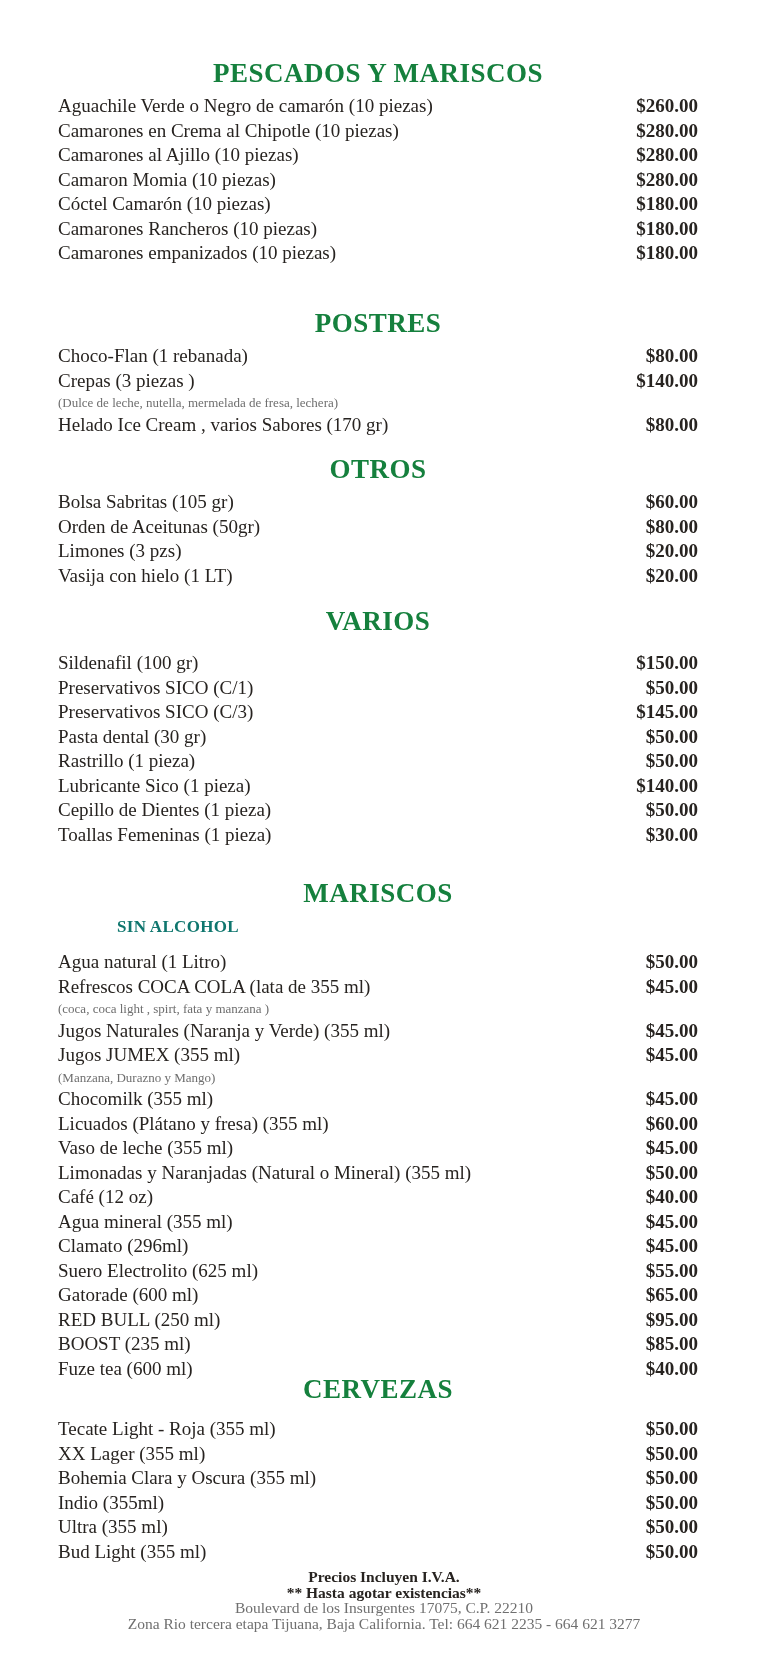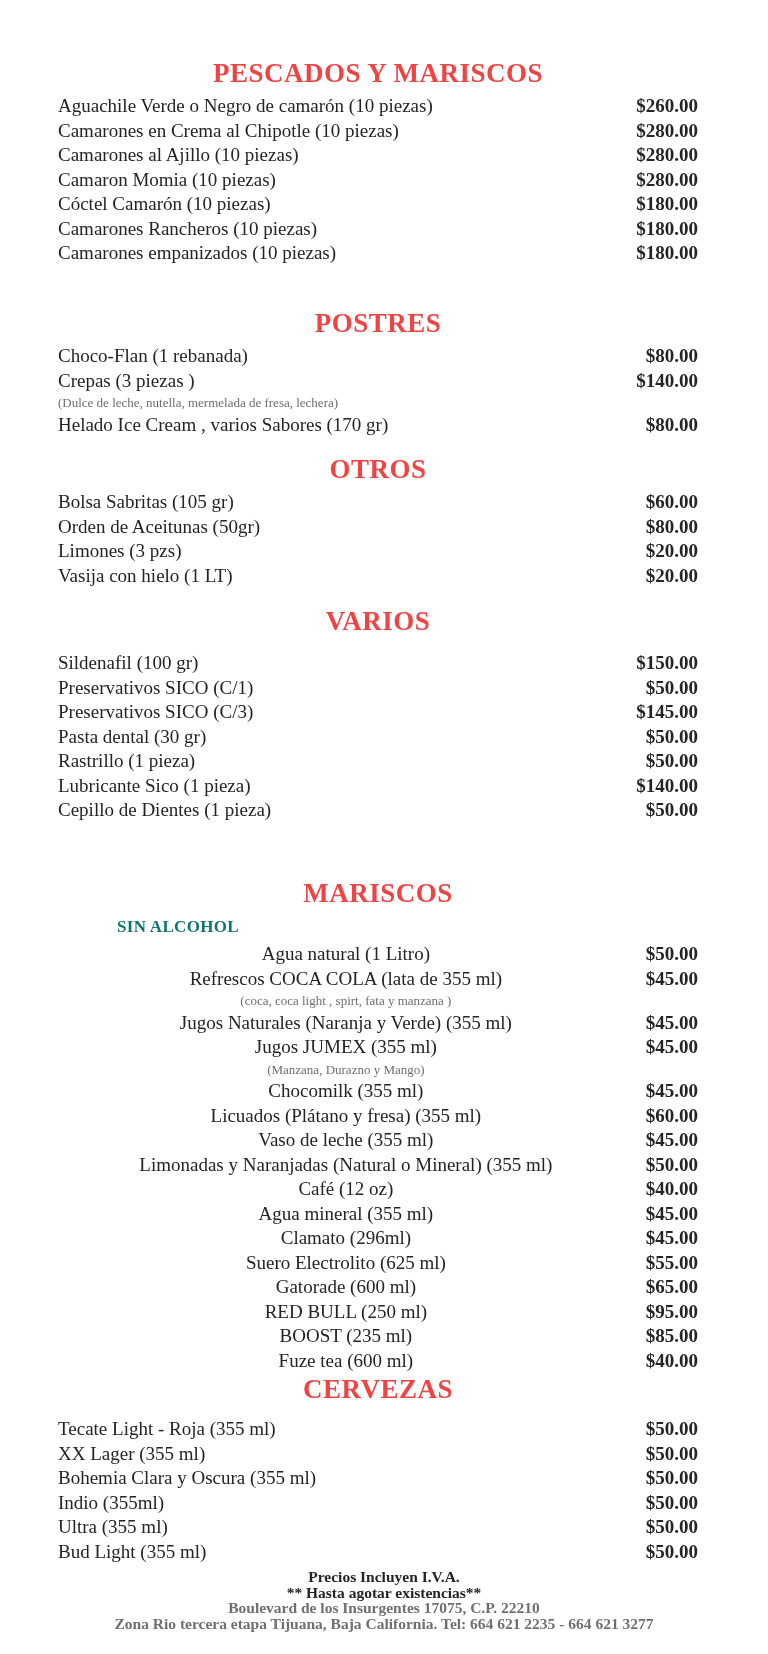--- a/index.html
+++ b/index.html
@@ -7,21 +7,21 @@
   body {
     width: 768px; height: 1654px;
     background: #ffffff;
     overflow: hidden;
     position: relative;
     font-family: "Liberation Serif", "DejaVu Serif", serif;
   }
   .menu-section { position: absolute; left: 58px; right: 70px; }
   .section-title {
     margin: 0; text-align: center;
-    color: #ef4444; font-size: 27px; line-height: 34px;
+    color: #15803d; font-size: 27px; line-height: 34px;
     font-weight: 700; letter-spacing: 0.5px;
   }
   .items { margin-top: 4px; }
   .row {
     display: flex; justify-content: space-between; align-items: flex-start;
     color: #272320; font-size: 19px; line-height: 24.5px;
   }
   .left { flex: 1 1 auto; padding-right: 12px; }
   .item-price { font-weight: 700; white-space: nowrap; }
   .item-note { font-size: 13px; line-height: 19.5px; color: #6e6e6e; }
@@ -30,29 +30,29 @@
     color: #0f766e; font-size: 17px; line-height: 21px;
     font-weight: 700; letter-spacing: 0.3px;
   }
   #sec-0 { top: 56px; }
   #sec-1 { top: 306px; }
   #sec-2 { top: 452px; }
   #sec-3 { top: 604px; }
   #sec-4 { top: 876px; }
   #sec-5 { top: 1372px; }
   #sec-3 .items { margin-top: 13px; }
-  #sec-4 .items { margin-top: 5px; text-align: center; }
+  #sec-4 .items { margin-top: 13px; }
   #sec-5 .items { margin-top: 11px; }
   .menu-footer {
     position: absolute; left: 0; right: 0; top: 1569px;
     text-align: center; color: #272320;
   }
   .f-line { font-size: 15.5px; line-height: 15.5px; }
   .f-bold { font-weight: 700; }
-  .f-gray { color: #6f6f6f; font-weight: 700; }
+  .f-gray { color: #6f6f6f; font-weight: 400; }
 </style>
 </head>
 <body>
 
 <main>
 
   <section class="menu-section" id="sec-0">
     <h2 class="section-title">PESCADOS Y MARISCOS</h2>
     <div class="items">
         <div class="row">
@@ -149,20 +149,24 @@
           <div class="left"><span class="item-name">Rastrillo (1 pieza)</span></div>
           <span class="item-price">$50.00</span>
         </div>
         <div class="row">
           <div class="left"><span class="item-name">Lubricante Sico (1 pieza)</span></div>
           <span class="item-price">$140.00</span>
         </div>
         <div class="row">
           <div class="left"><span class="item-name">Cepillo de Dientes (1 pieza)</span></div>
           <span class="item-price">$50.00</span>
+        </div>
+        <div class="row">
+          <div class="left"><span class="item-name">Toallas Femeninas (1 pieza)</span></div>
+          <span class="item-price">$30.00</span>
         </div>
       </div>
   </section>
 
   <section class="menu-section" id="sec-4">
     <h2 class="section-title">MARISCOS</h2>
     <h3 class="subheader">SIN ALCOHOL</h3>
     <div class="items">
         <div class="row">
           <div class="left"><span class="item-name">Agua natural (1 Litro)</span></div>

